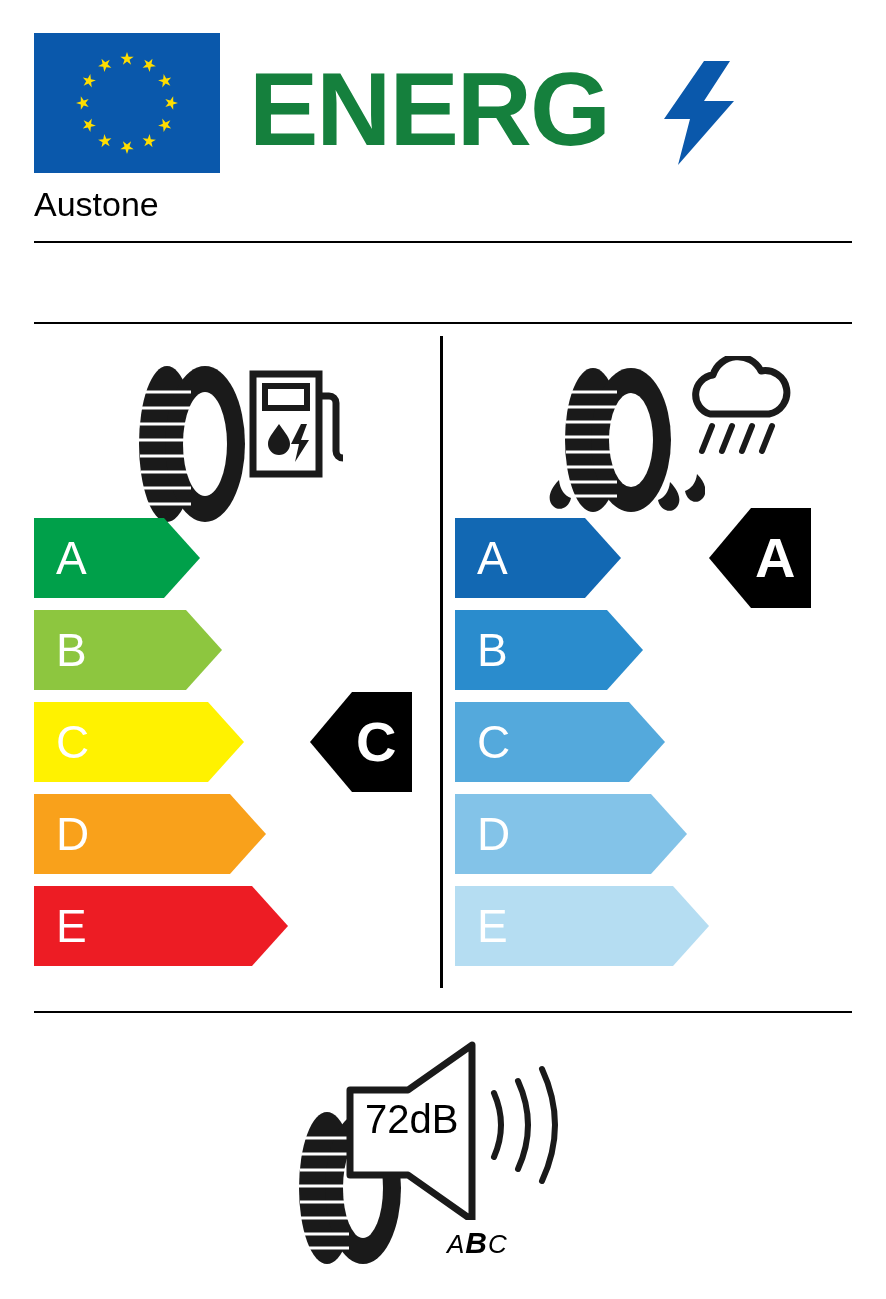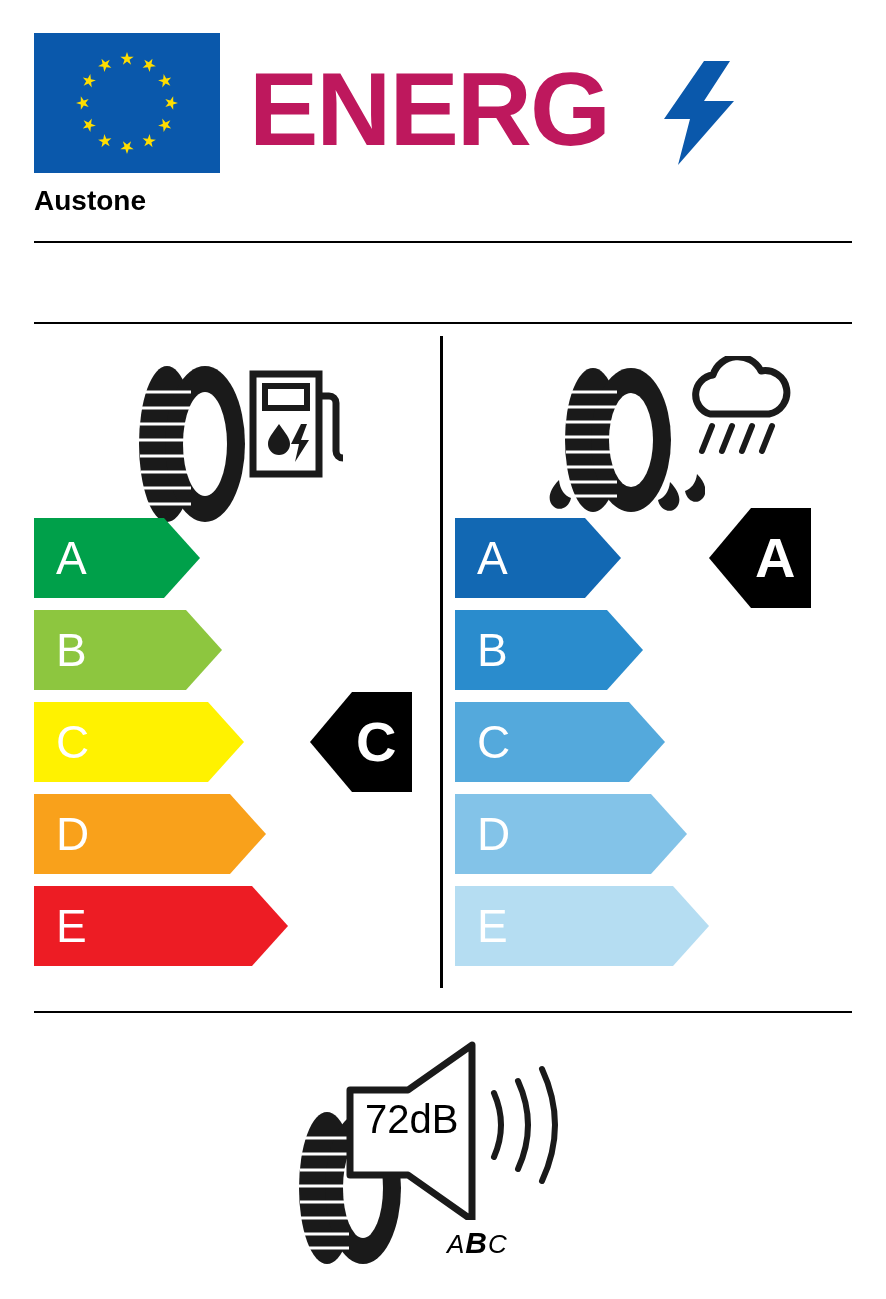--- a/index.html
+++ b/index.html
@@ -43,39 +43,39 @@
     width: 186px;
     height: 140px;
   }
   .energ-word {
     position: absolute;
     left: 215px;
     top: 24px;
     font-size: 104px;
     line-height: 104px;
     font-weight: bold;
-    color: #be185d;
+    color: #15803d;
     letter-spacing: -2px;
     font-family: "Liberation Sans", sans-serif;
   }
   .energ-bolt {
     position: absolute;
     left: 630px;
     top: 28px;
     width: 70px;
     height: 104px;
   }
 
   
   .brand-name {
     position: absolute;
     left: 34px;
     top: 185px;
-    font-size: 28px;
-    font-weight: bold;
+    font-size: 34px;
+    font-weight: normal;
     letter-spacing: 0px;
   }
   .rule {
     position: absolute;
     background: #000;
   }
   .rule-brand {
     left: 34px;
     top: 241px;
     width: 818px;

